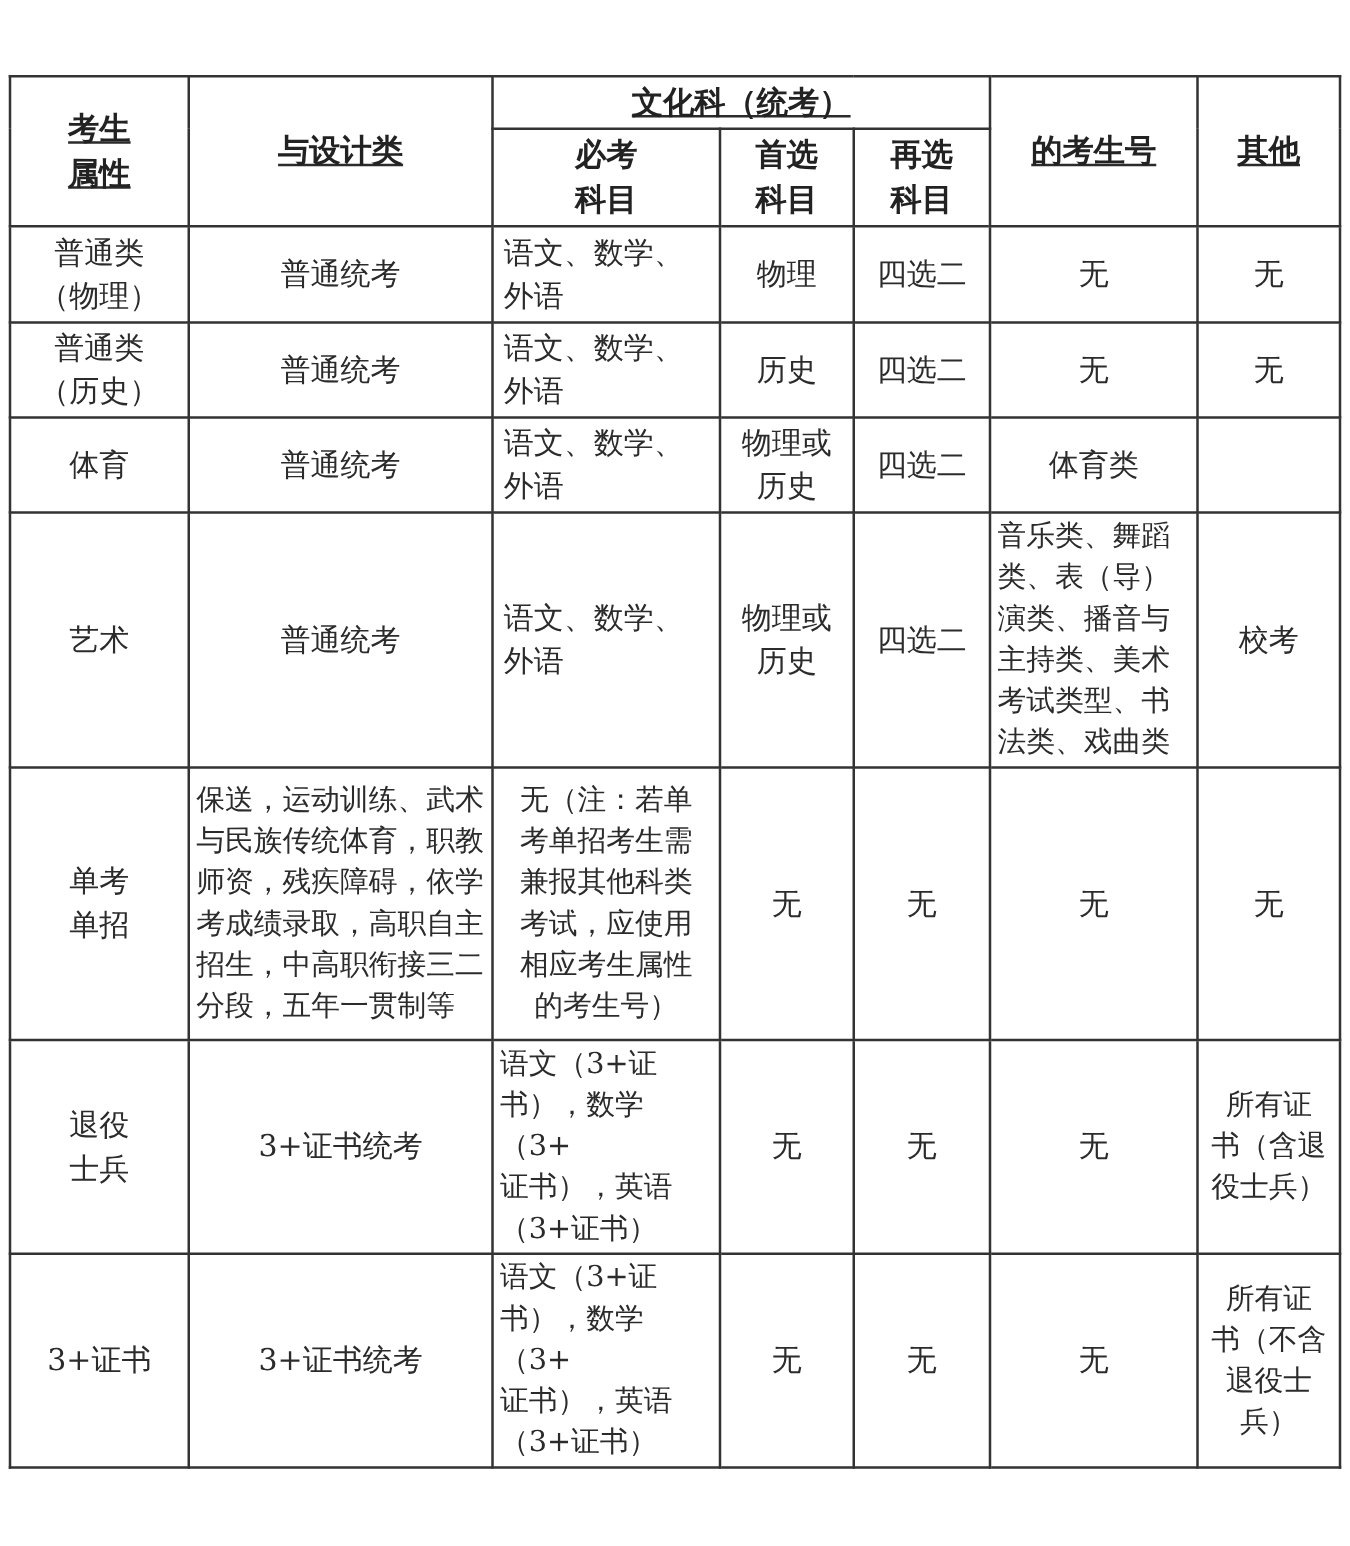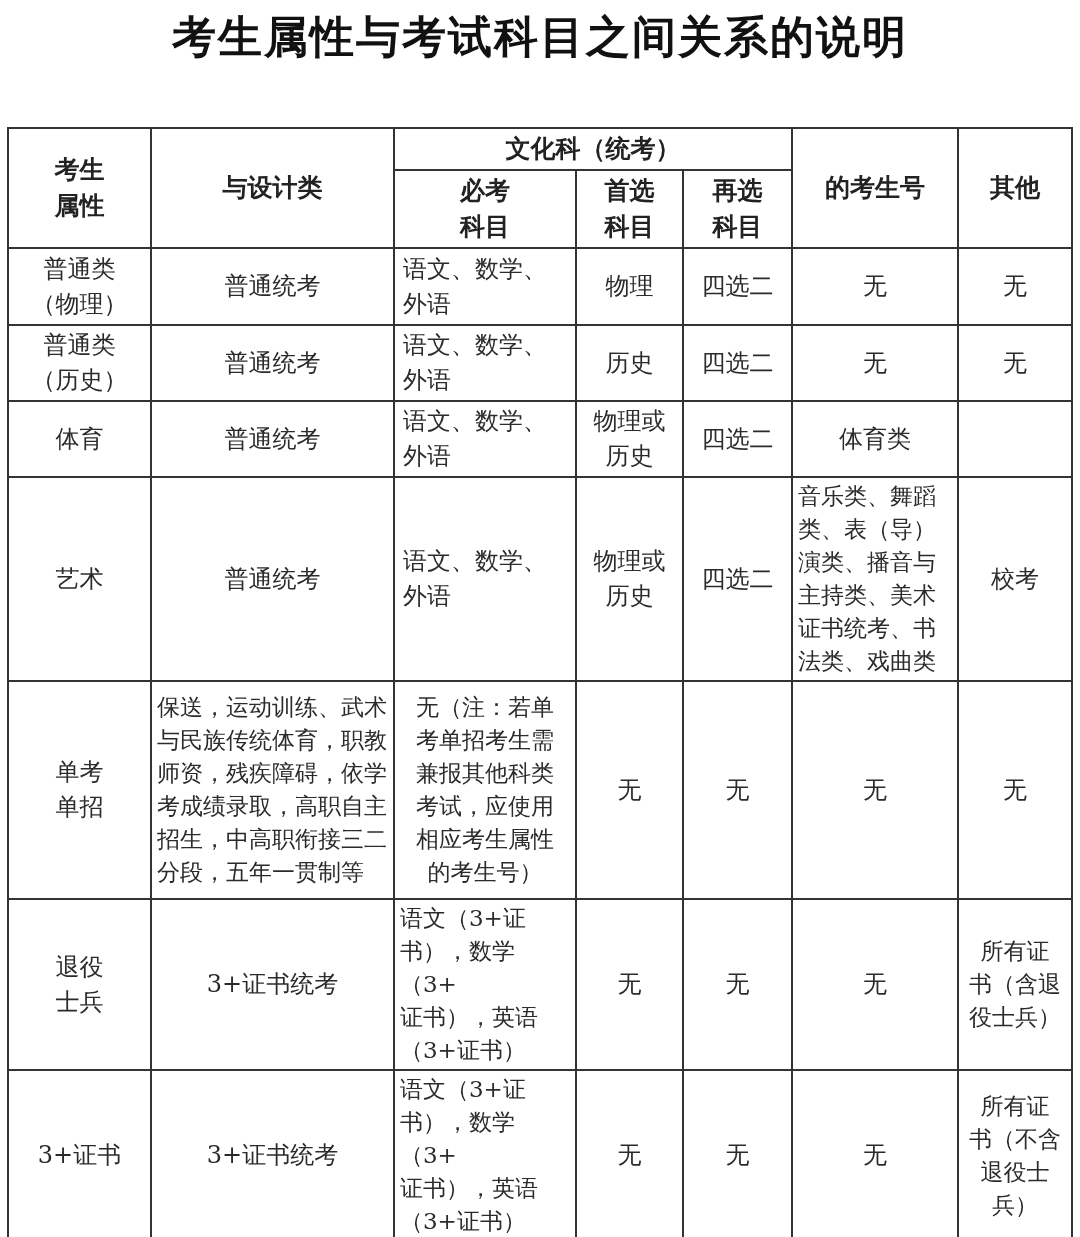--- a/index.html
+++ b/index.html
@@ -40,21 +40,21 @@
     color: #2b2b2b;
   }
   .rel-table th {
     font-family: "DejaVu Sans", sans-serif;
     font-weight: 700;
     font-size: 25px;
     line-height: 36px;
     color: #222222;
   }
   
-  tr.h1a { height: 42px; }
+  tr.h1a { height: 42px; text-decoration: underline; }
   tr.h1b { height: 74px; }
   tr.r1 { height: 77px; }
   tr.r2 { height: 74px; }
   tr.r3 { height: 64px; }
   tr.r4 { height: 202px; }
   tr.r5 { height: 218px; }
   tr.r6 { height: 134px; }
   tr.r7 { height: 133px; }
   
   td.al { text-align: left; margin-top: 10px; }
@@ -63,21 +63,20 @@
     line-height: 33px;
     padding-left: 5px;
     padding-right: 5px;
   }
 </style>
 </head>
 <body>
 
 <div class="page">
 
-  <div class="doc-title">考生属性与考试科目之间关系的说明</div>
 
   <table class="rel-table">
     <colgroup>
       <col style="width:143px">
       <col style="width:243px">
       <col style="width:182px">
       <col style="width:107px">
       <col style="width:109px">
       <col style="width:166px">
       <col style="width:114px">
@@ -141,21 +140,21 @@
         <td>普通统考</td>
         <td class="al">语文、数学、
 外语</td>
         <td>物理或
 历史</td>
         <td>四选二</td>
         <td class="al dense">音乐类、舞蹈
 类、表（导）
 演类、播音与
 主持类、美术
-证书统考、书
+考试类型、书
 法类、戏曲类</td>
         <td>校考</td>
       </tr>
 
       <tr class="r5">
         <td>单考
 单招</td>
         <td class="al dense">保送，运动训练、武术
 与民族传统体育，职教
 师资，残疾障碍，依学

